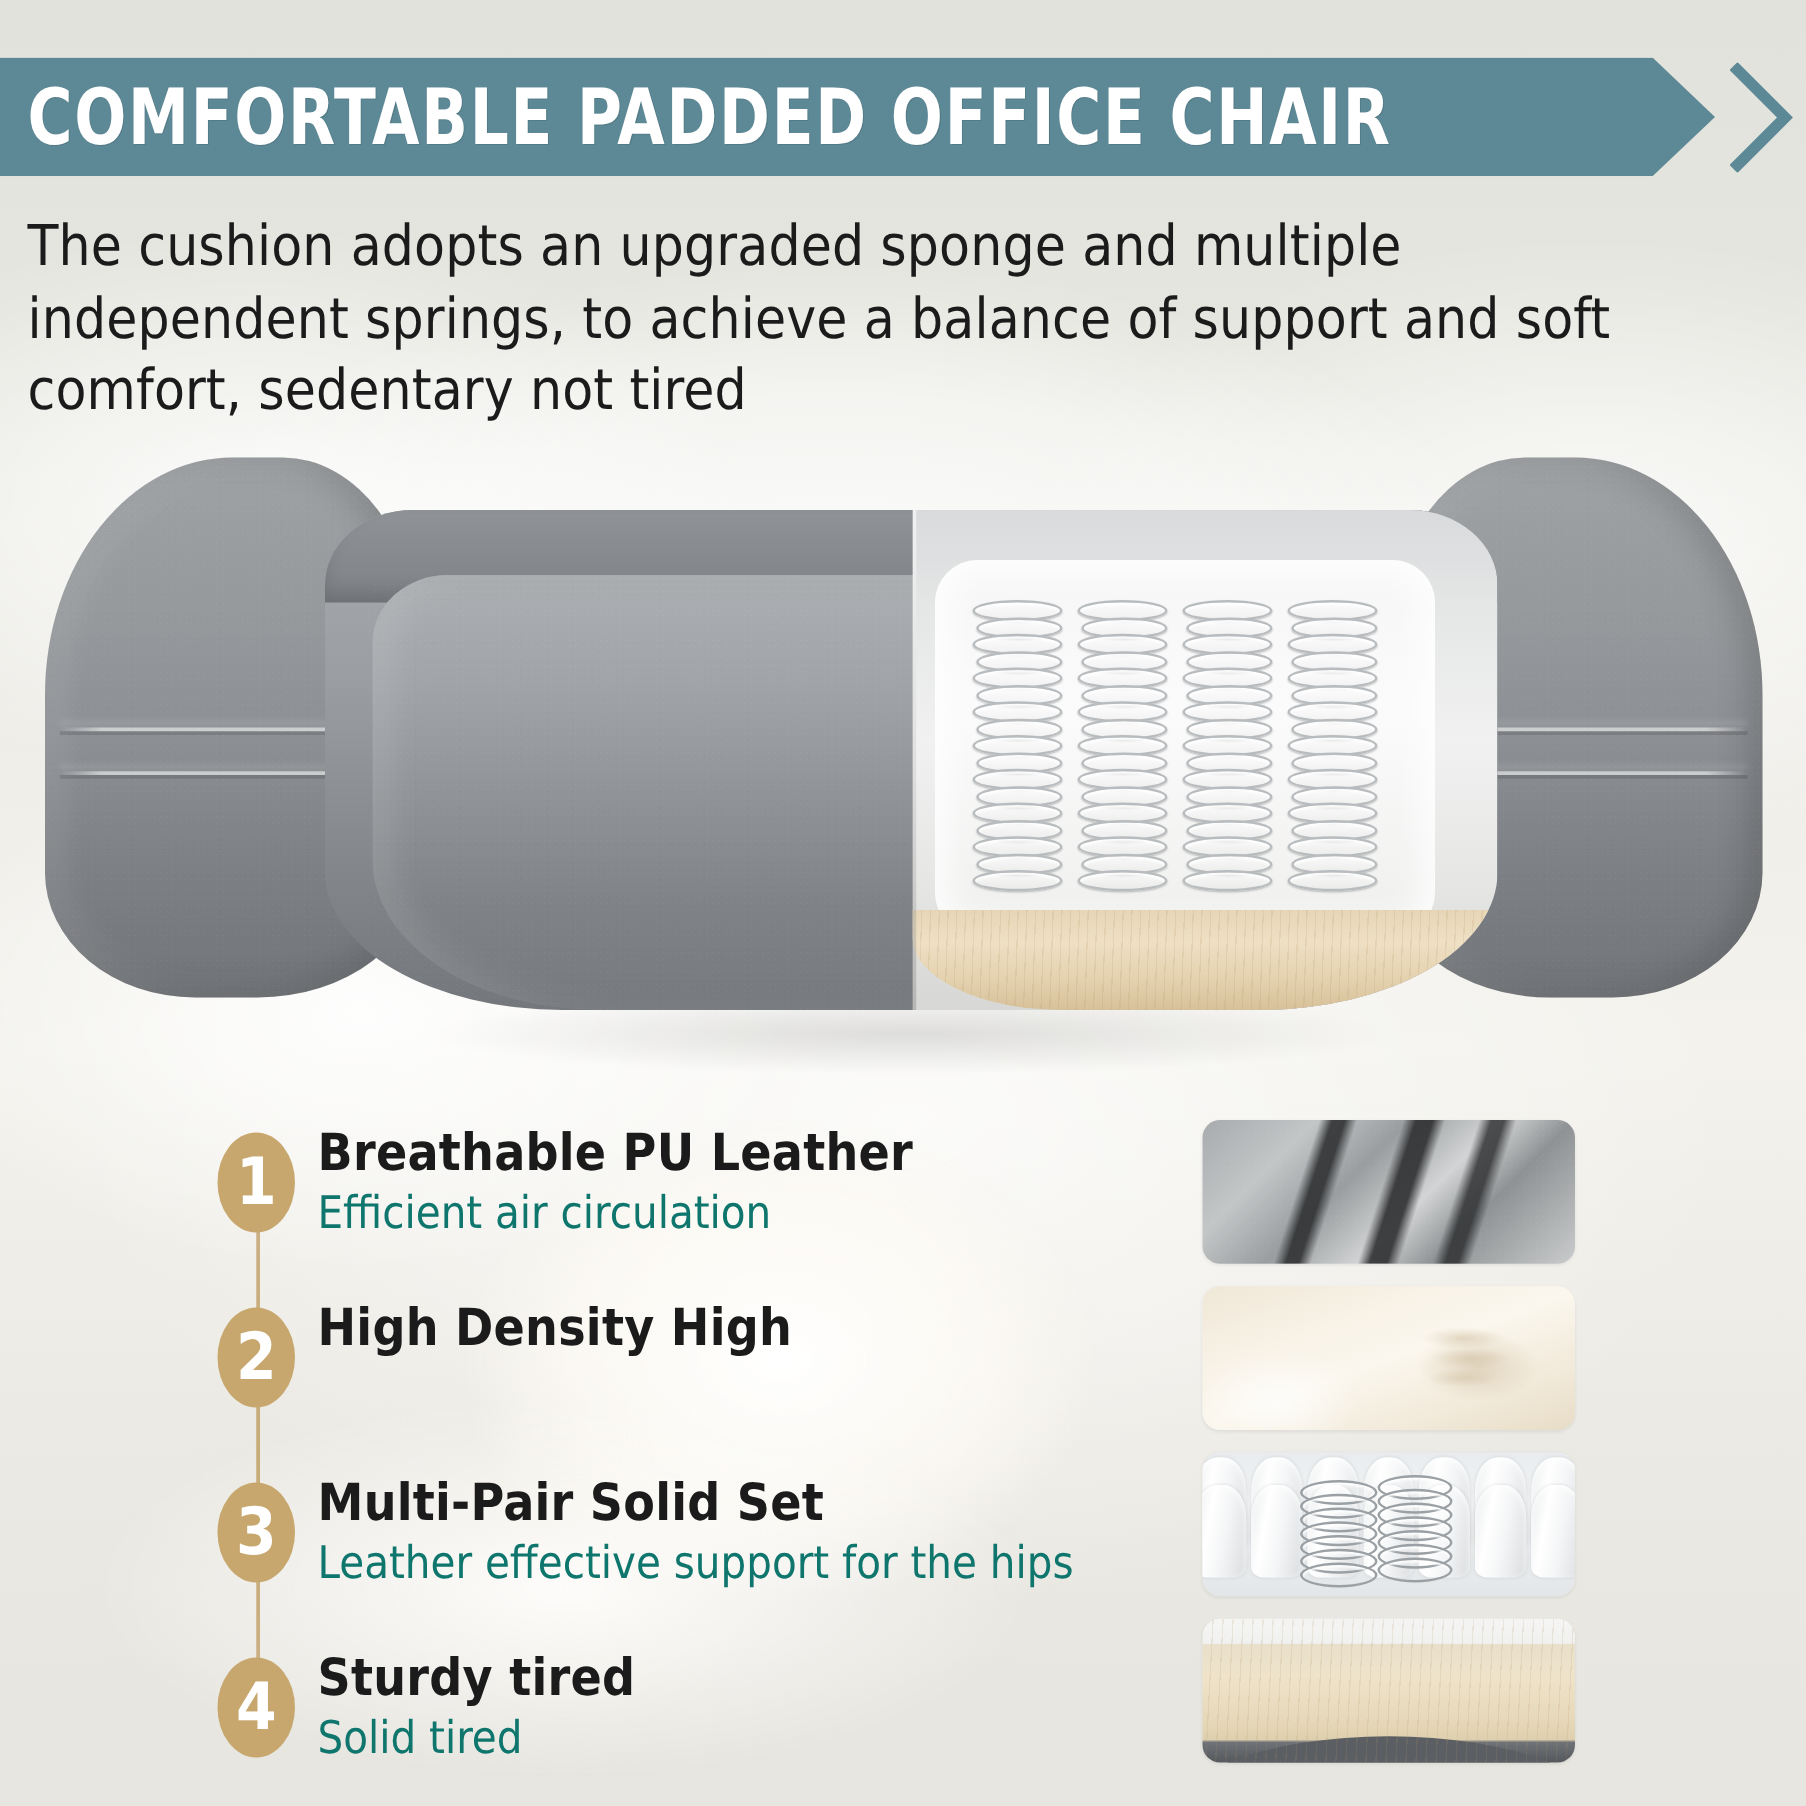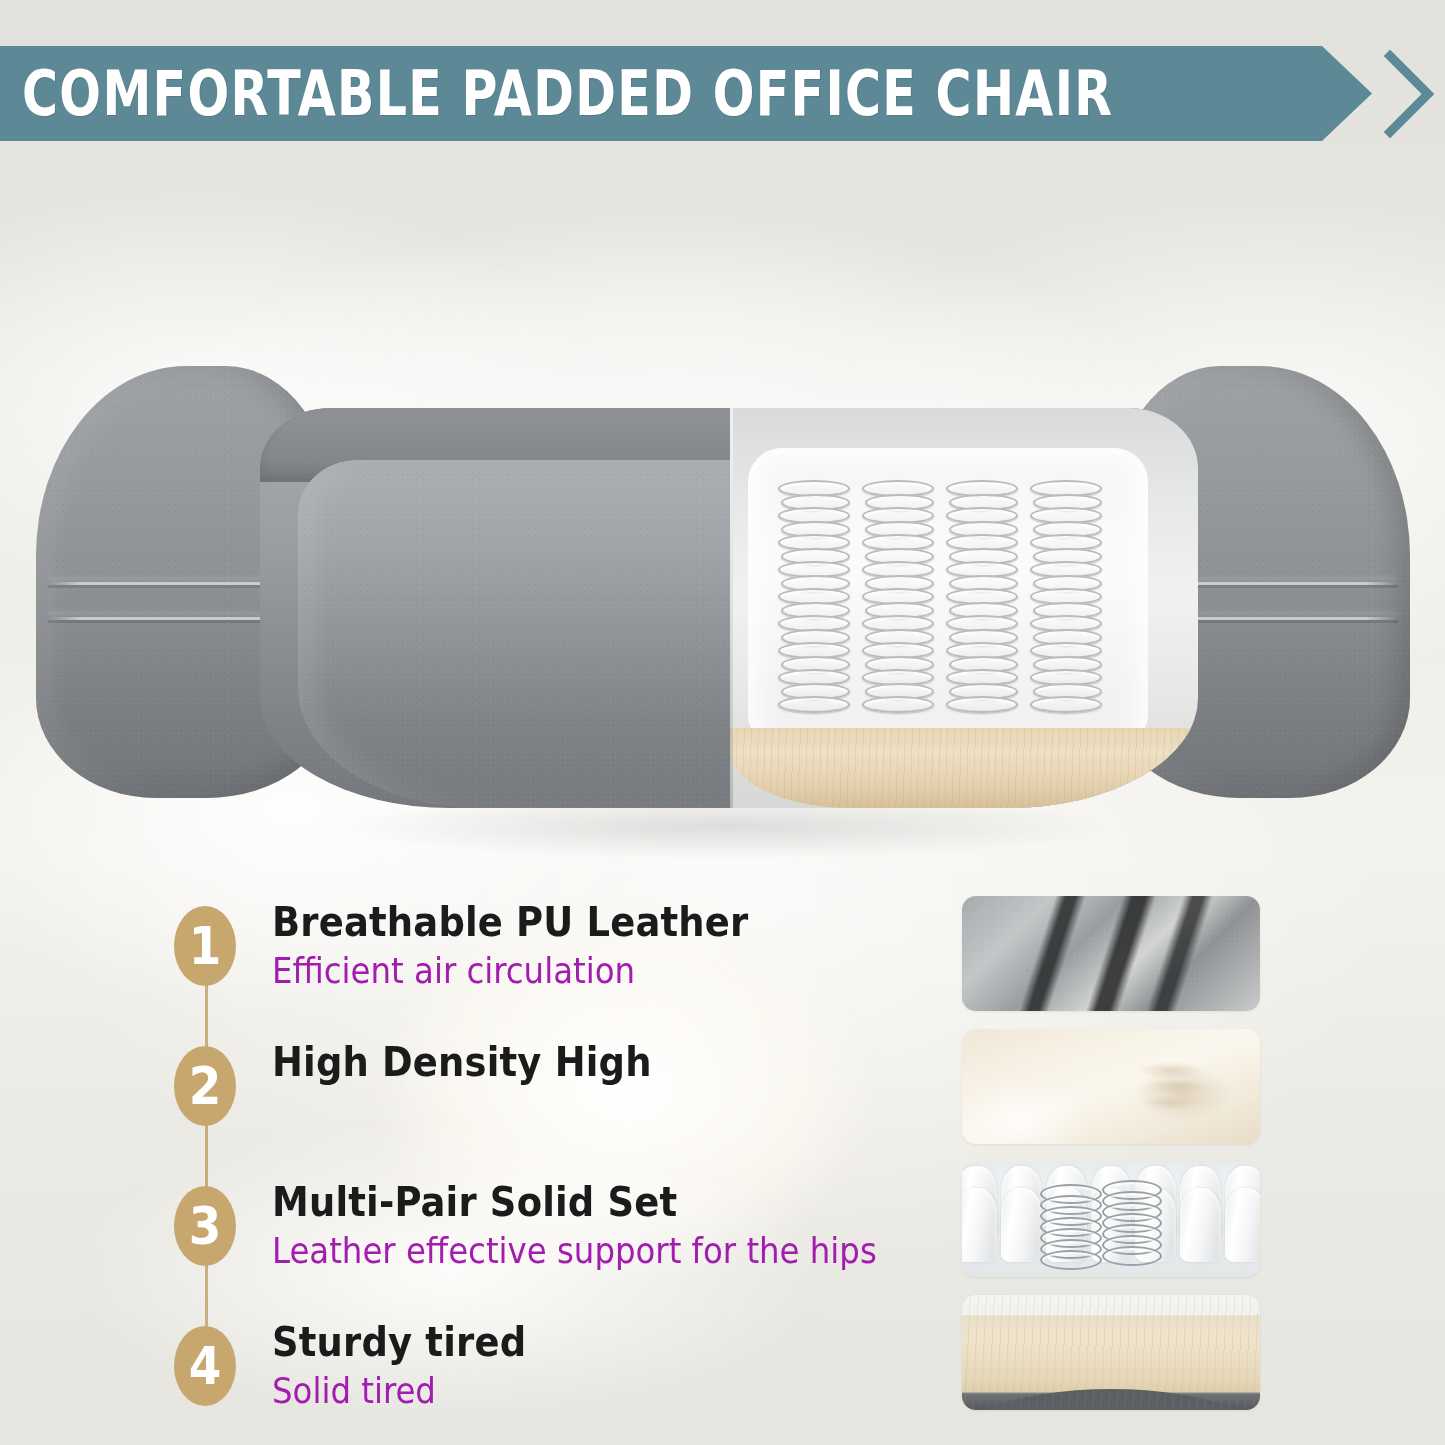--- a/index.html
+++ b/index.html
@@ -253,34 +253,34 @@
     justify-content: center;
     color: #ffffff;
     font-family: "Liberation Sans Narrow", "DejaVu Sans Condensed", "Liberation Sans", sans-serif;
     font-size: 52px;
     font-weight: 700;
     line-height: 1;
     z-index: 2;
   }
   .feat .ftext {
     position: absolute;
-    left: 110px; top: 0;
+    left: 92px; top: 0;
   }
   .feat .ftitle {
     color: #1b1b1b;
     font-family: "Liberation Sans Narrow", "DejaVu Sans Condensed", "Liberation Sans", sans-serif;
     font-size: 41px;
     font-weight: 700;
     letter-spacing: 0.2px;
     line-height: 1.12;
     white-space: nowrap;
   }
   .feat .fsub {
     margin-top: 4px;
-    color: #a21caf;
+    color: #0f766e;
     font-family: "Liberation Sans Narrow", "DejaVu Sans Condensed", "Liberation Sans", sans-serif;
     font-size: 36px;
     font-weight: 400;
     line-height: 1.15;
     white-space: nowrap;
   }
 
   
   .thumbs {
     position: absolute;
@@ -373,20 +373,21 @@
   <div class="bg-blob2"></div>
 
   <div class="banner-wrap">
     <div class="banner-body"></div>
     <div class="banner-title">COMFORTABLE PADDED OFFICE CHAIR</div>
     <svg class="banner-chevron" viewBox="0 0 56 88">
       <path d="M6 6 L44 44 L6 82" fill="none" stroke="#5d8996" stroke-width="9" stroke-linecap="square" stroke-linejoin="miter"></path>
     </svg>
   </div>
 
+  <div class="desc">The cushion adopts an upgraded sponge and multiple independent springs, to achieve a balance of support and soft comfort, sedentary not tired</div>
 
   <div class="hero">
     <div class="hero-shadow"></div>
 
     <div class="bolster left">
       <div class="bolster-tex"></div>
       <div class="bolster-seam"></div>
       <div class="bolster-seam s2"></div>
     </div>
 

